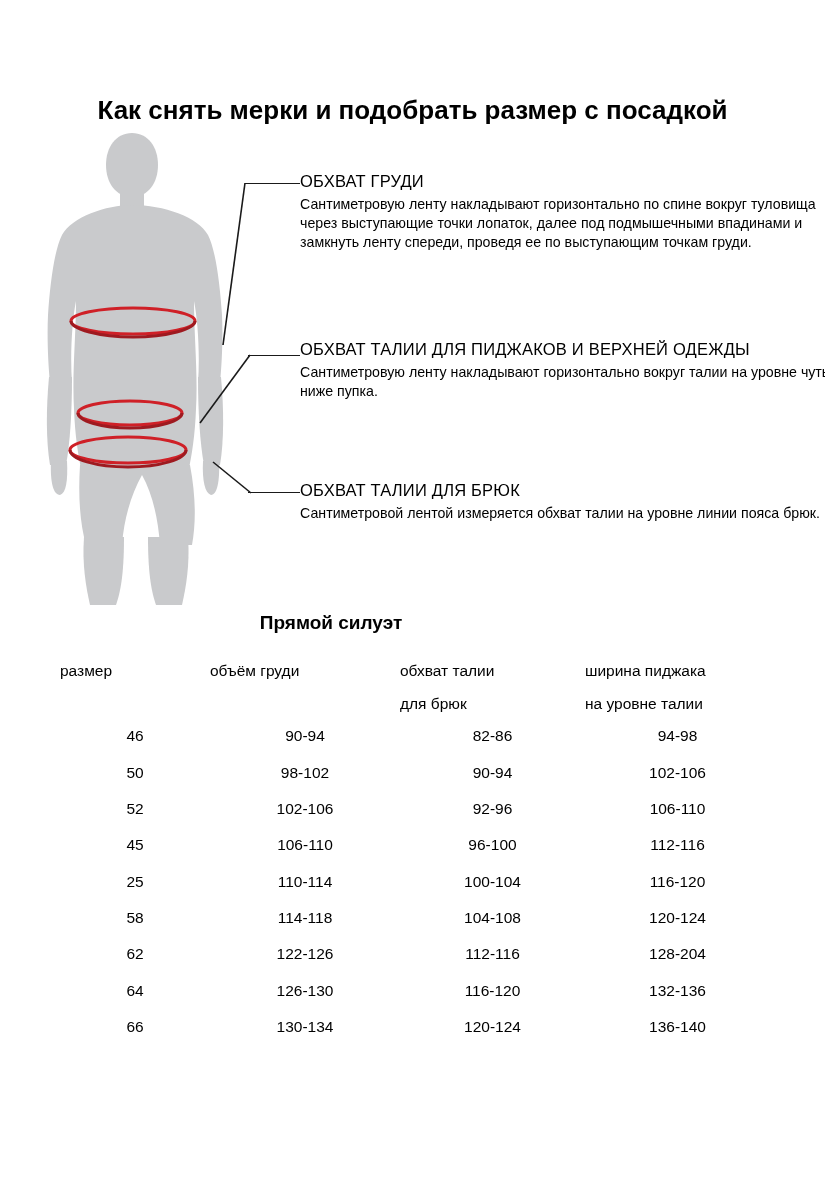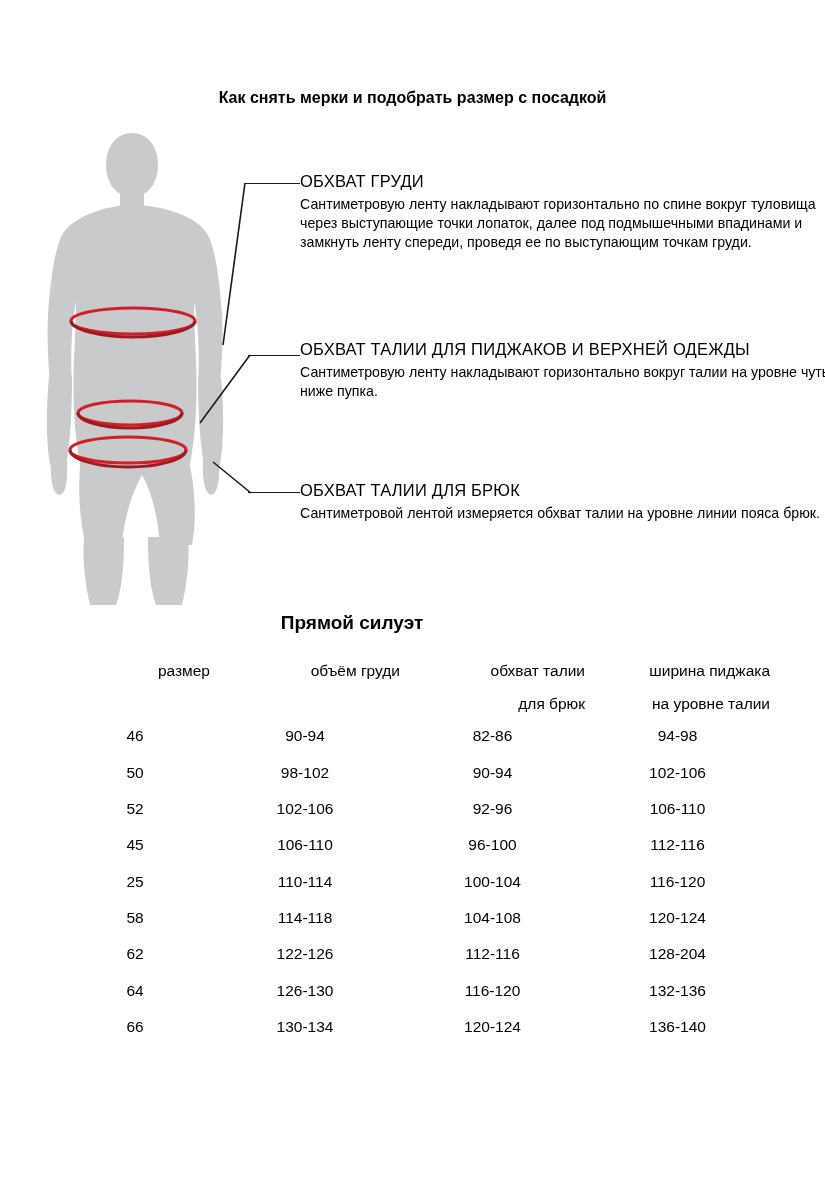--- a/index.html
+++ b/index.html
@@ -21,21 +21,21 @@
     width: 825px;
     height: 1200px;
   }
 
   .page-title {
     position: absolute;
     top: 78px;
     left: 0;
     width: 825px;
     text-align: center;
-    font-size: 16px;
+    font-size: 26px;
     font-weight: bold;
     letter-spacing: 0px;
   }
 
   
   .figure {
     position: absolute;
     left: 20px;
     top: 125px;
     width: 270px;
@@ -69,34 +69,33 @@
 
   
   .table-title {
     position: absolute;
     top: 612px;
     left: 0;
     width: 662px;
     text-align: center;
     font-size: 19px;
     font-weight: bold;
-    padding-left: 21px;
   }
 
   table.size-table {
     position: absolute;
     top: 660px;
     left: 60px;
     width: 710px;
     border-collapse: collapse;
     font-size: 15.5px;
   }
   table.size-table th {
     font-weight: normal;
-    text-align: right;
+    text-align: left;
     padding: 0 0 2px 0;
     vertical-align: top;
     line-height: 1.45;
     height: 18px;
     margin-top: 16px;
   }
   table.size-table th .sub {
     display: block;
     margin-top: 11px;
   }

